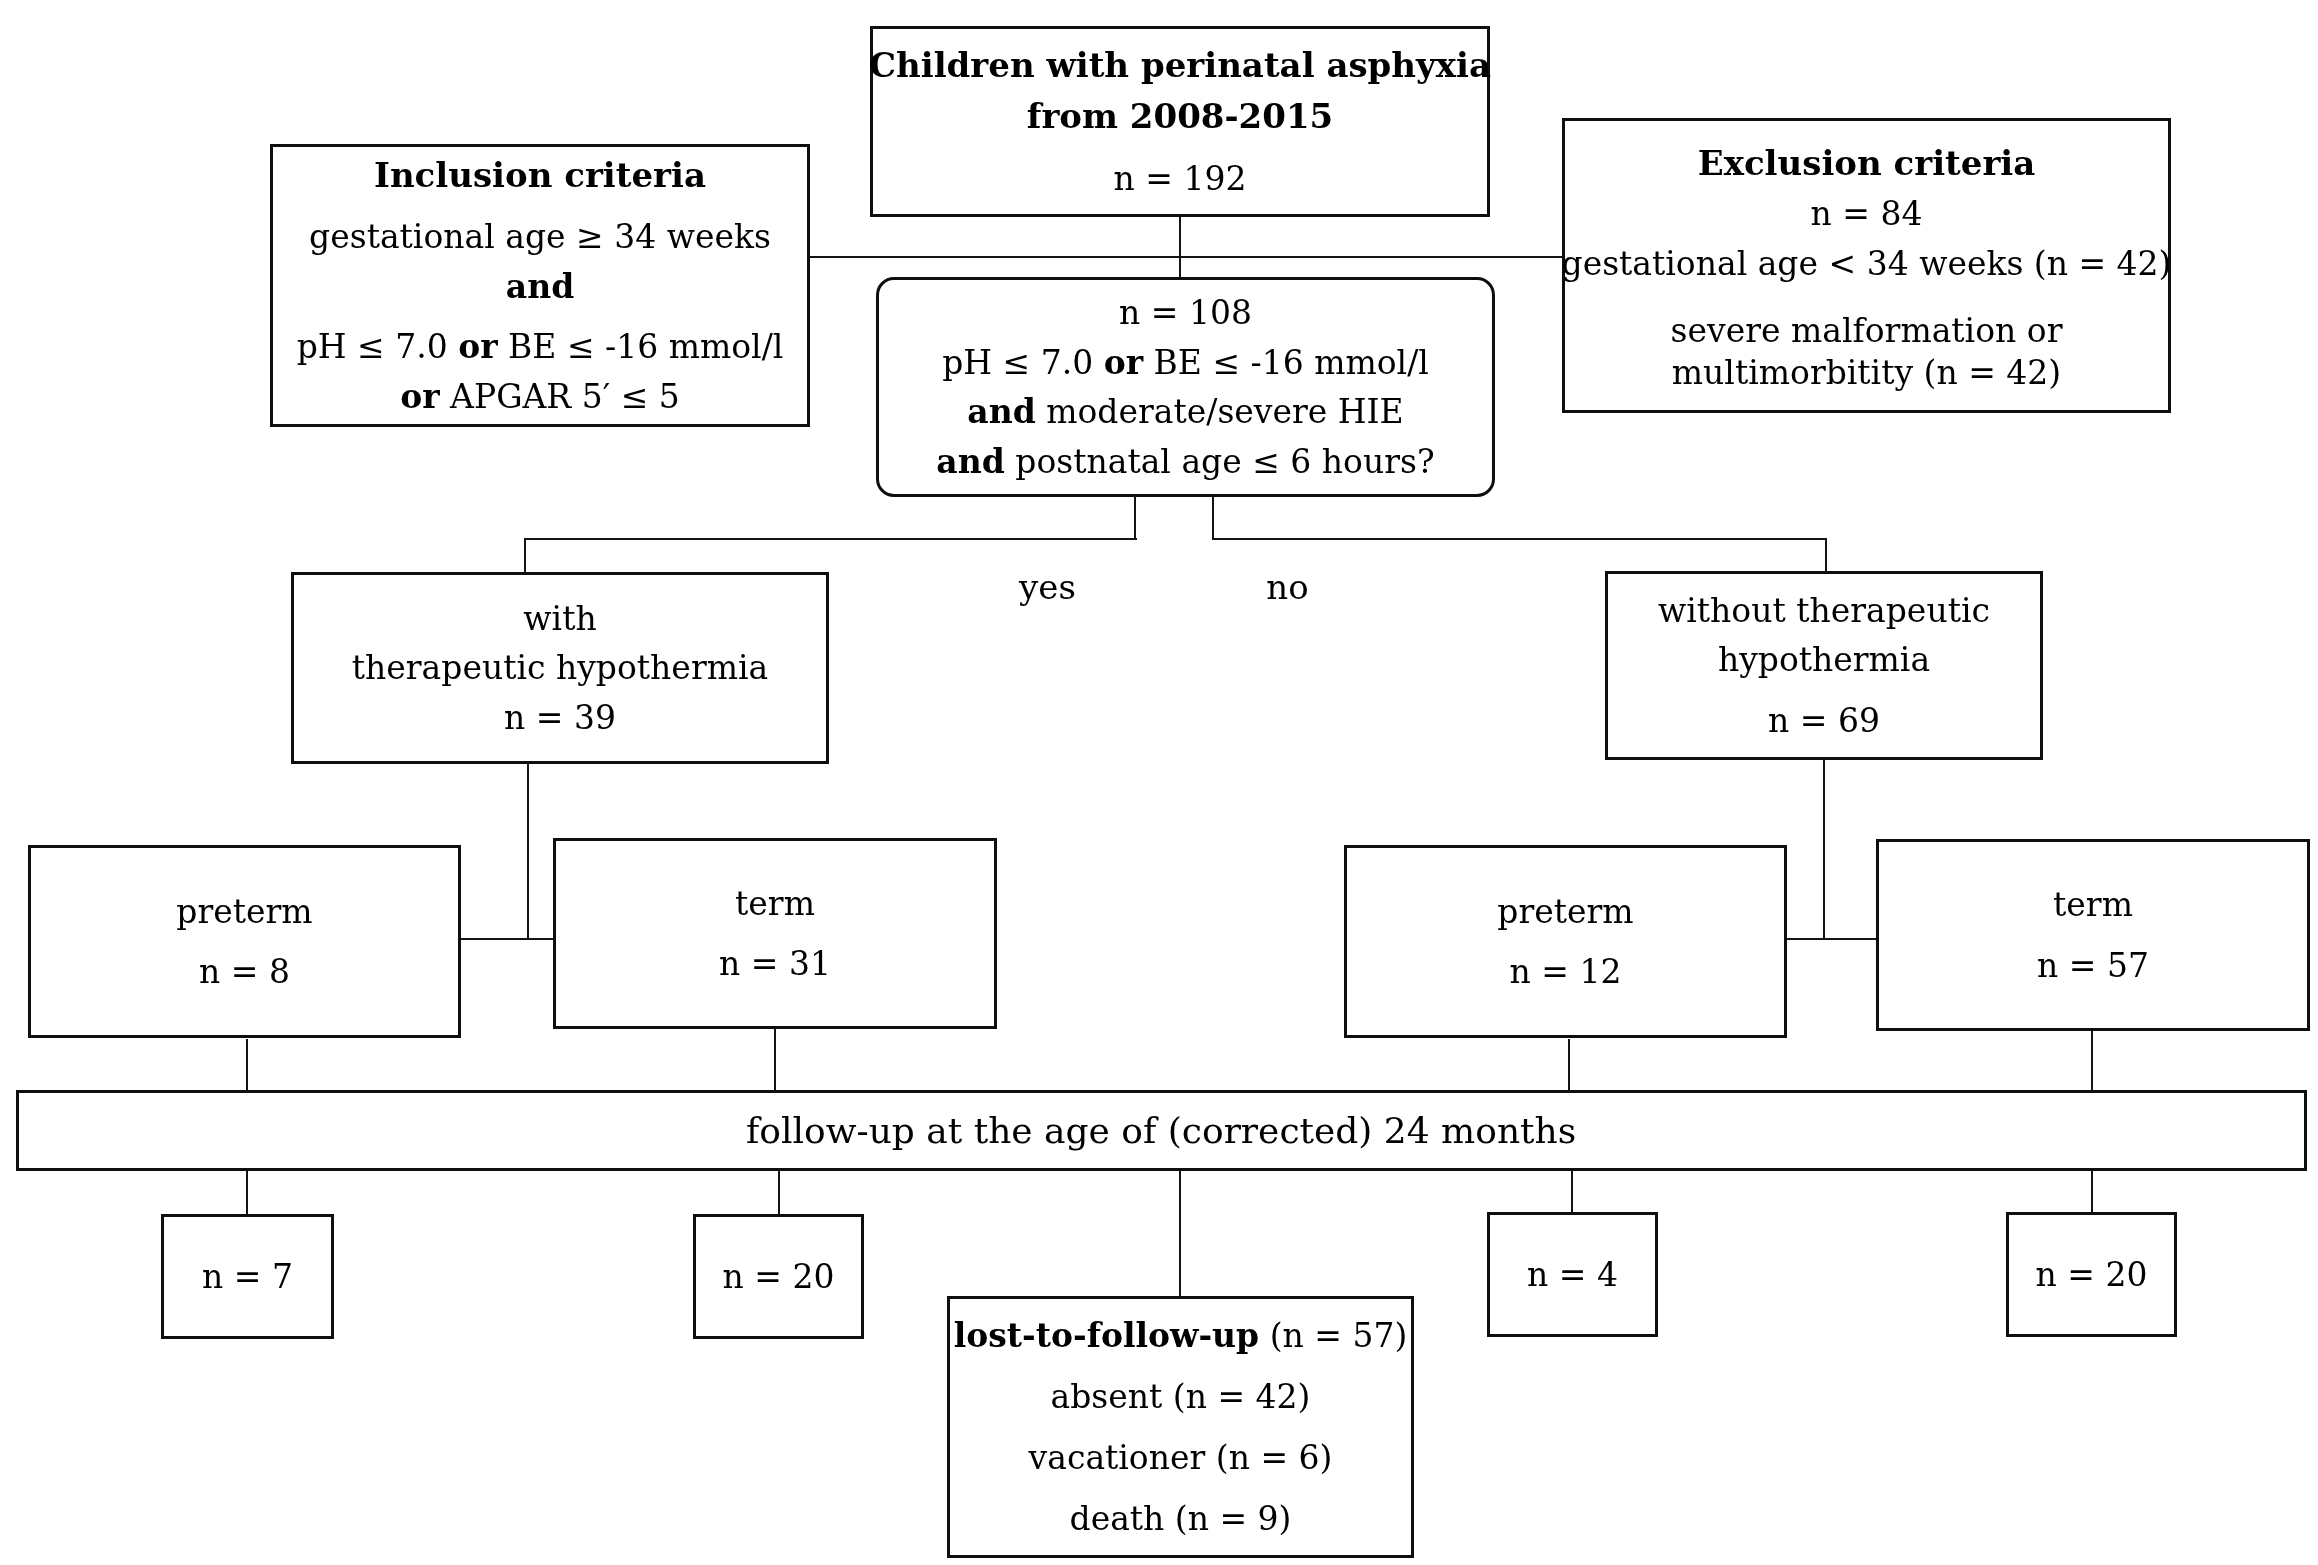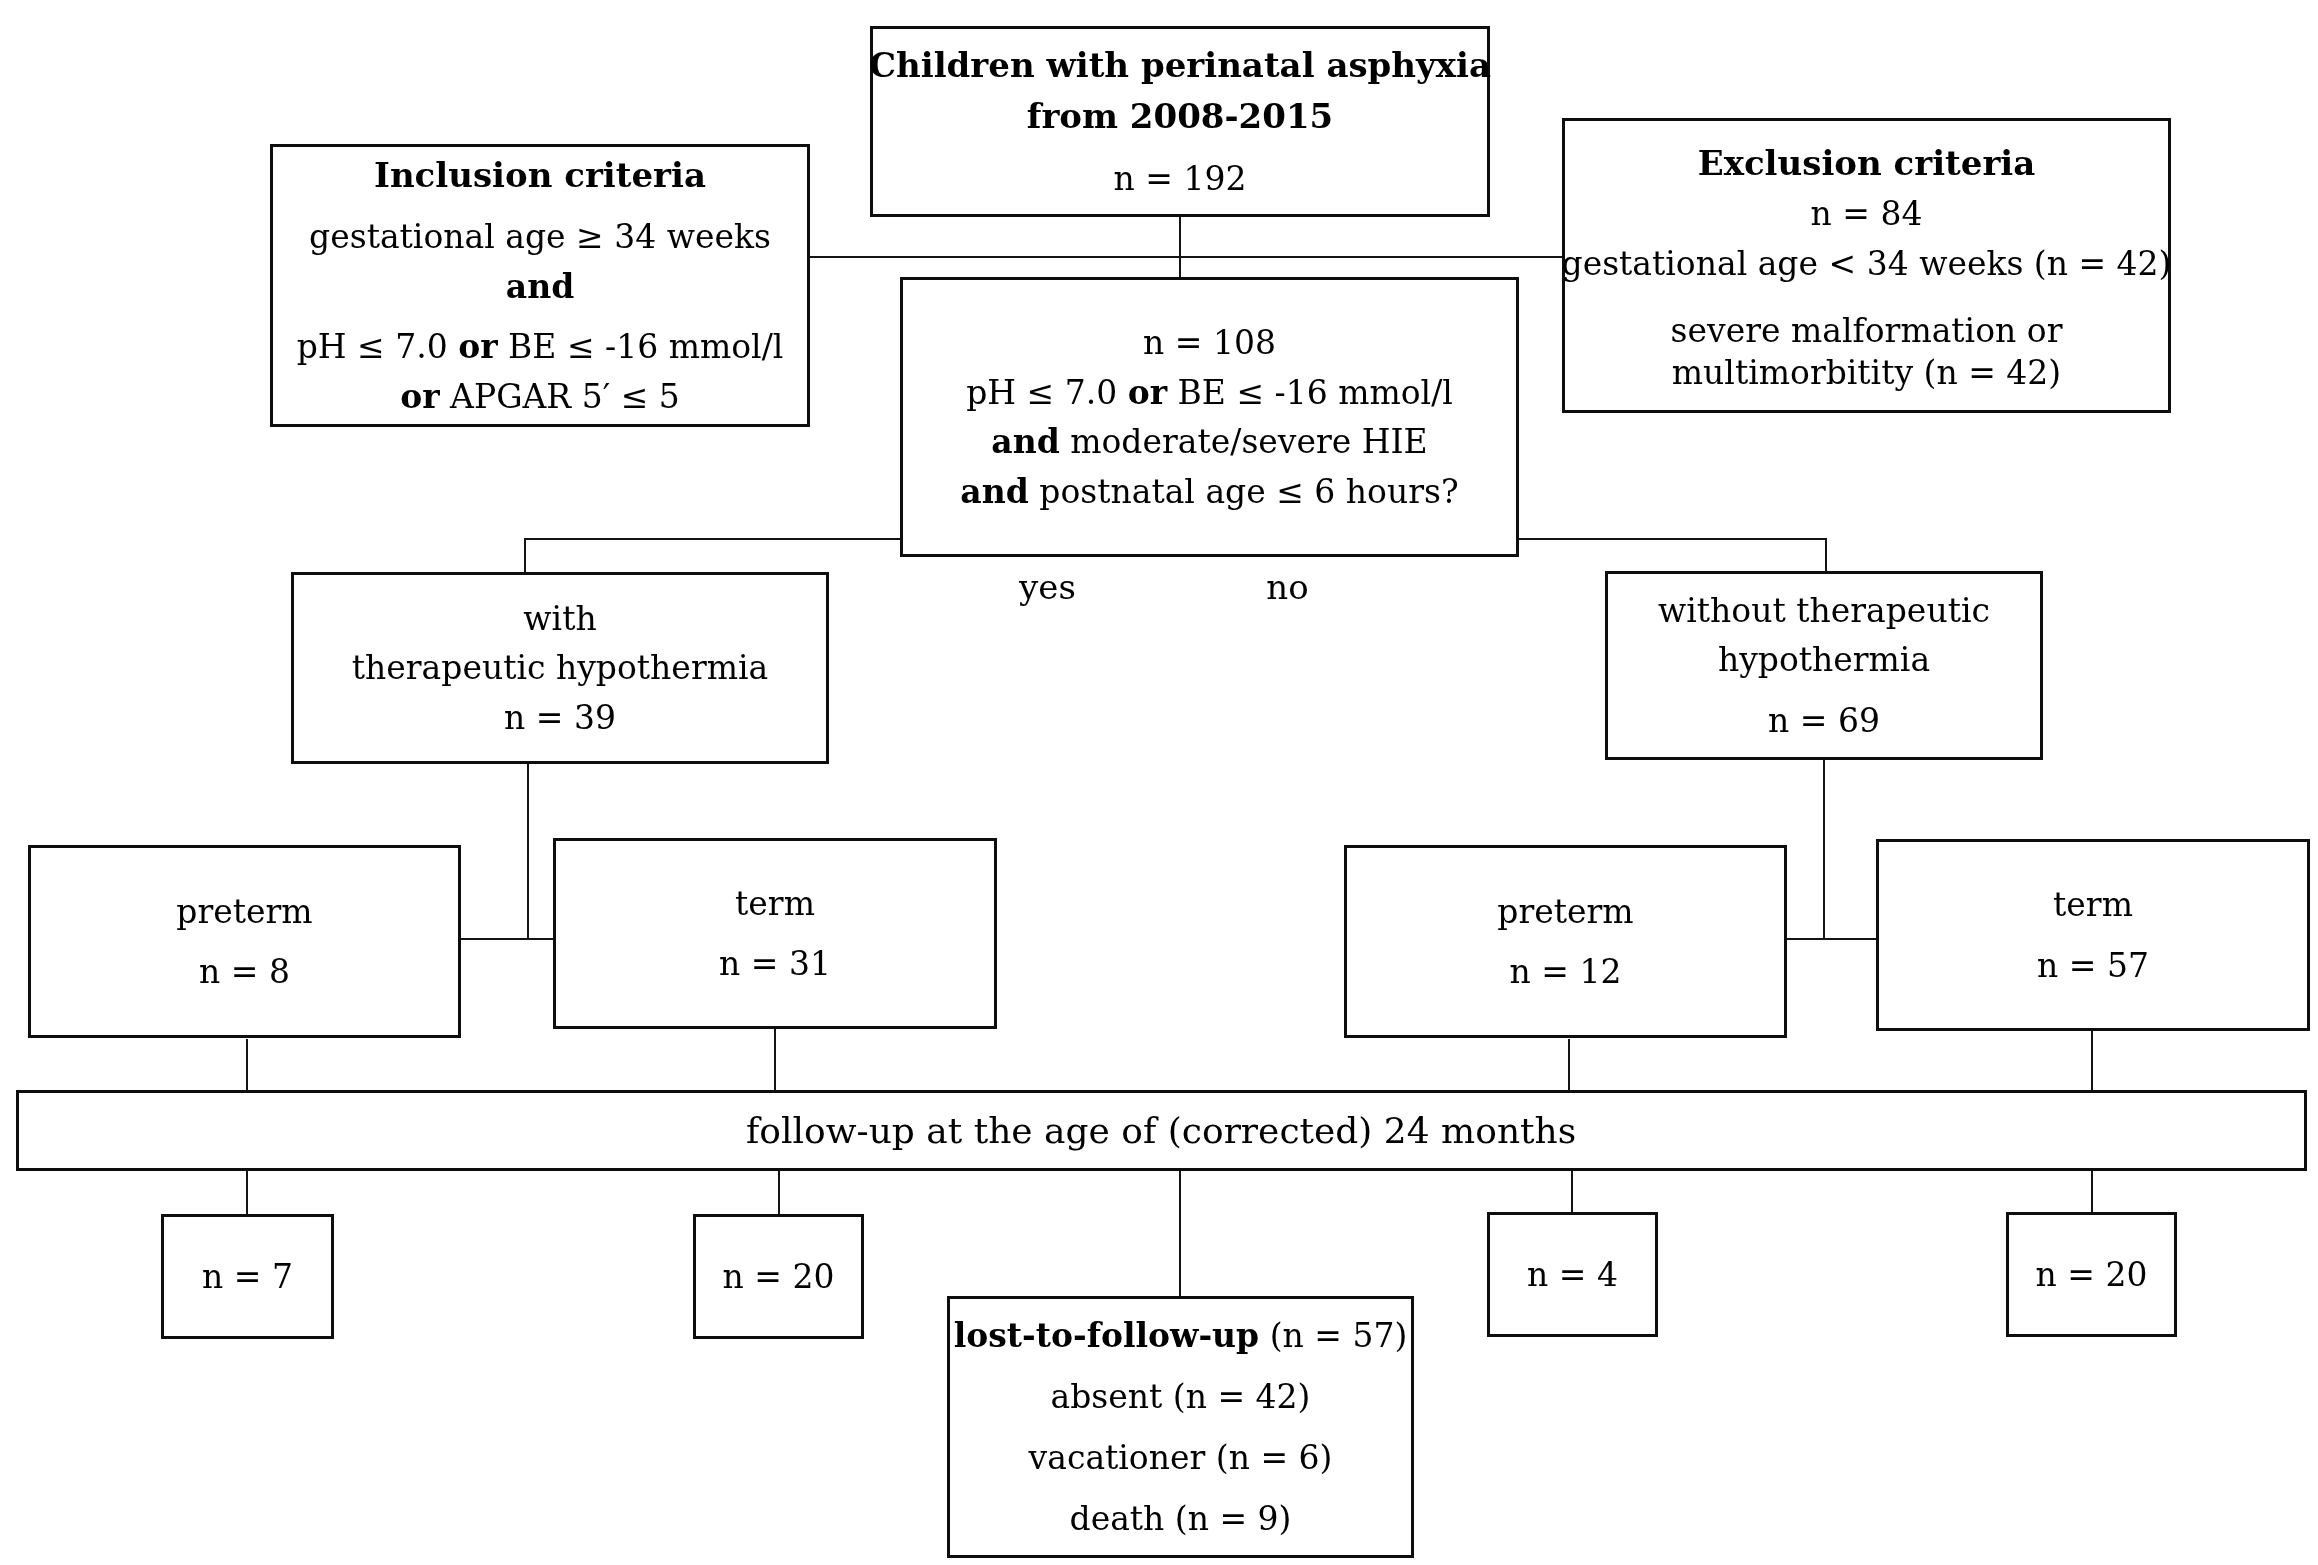--- a/index.html
+++ b/index.html
@@ -80,21 +80,21 @@
   </div>
 
   <div class="bx" style="left:1562px;top:118px;width:609px;height:295px;justify-content:center;">
     <div class="ln title">Exclusion criteria</div>
     <div class="ln">n = 84</div>
     <div class="ln">gestational age &lt; 34 weeks (n = 42)</div>
     <div class="ln" style="line-height:1.25;margin-top:22px;">severe malformation or</div>
     <div class="ln" style="line-height:1.25;">multimorbitity (n = 42)</div>
   </div>
 
-  <div class="bx" style="left:900px;top:277px;width:619px;height:280px;">
+  <div class="bx" style="left:876px;top:277px;width:619px;height:220px;border-radius:18px;">
     <div class="ln">n = 108</div>
     <div class="ln"><span>pH ≤ 7.0 </span><span class="bold">or</span><span> BE ≤ -16 mmol/l</span></div>
     <div class="ln"><span class="bold">and</span><span> moderate/severe HIE</span></div>
     <div class="ln"><span class="bold">and</span><span> postnatal age ≤ 6 hours?</span></div>
   </div>
 
   <div class="freelabel" style="left:997px;top:567px;width:101px;">yes</div>
   <div class="freelabel" style="left:1237px;top:567px;width:101px;">no</div>
 
   <div class="bx" style="left:291px;top:572px;width:538px;height:192px;">

